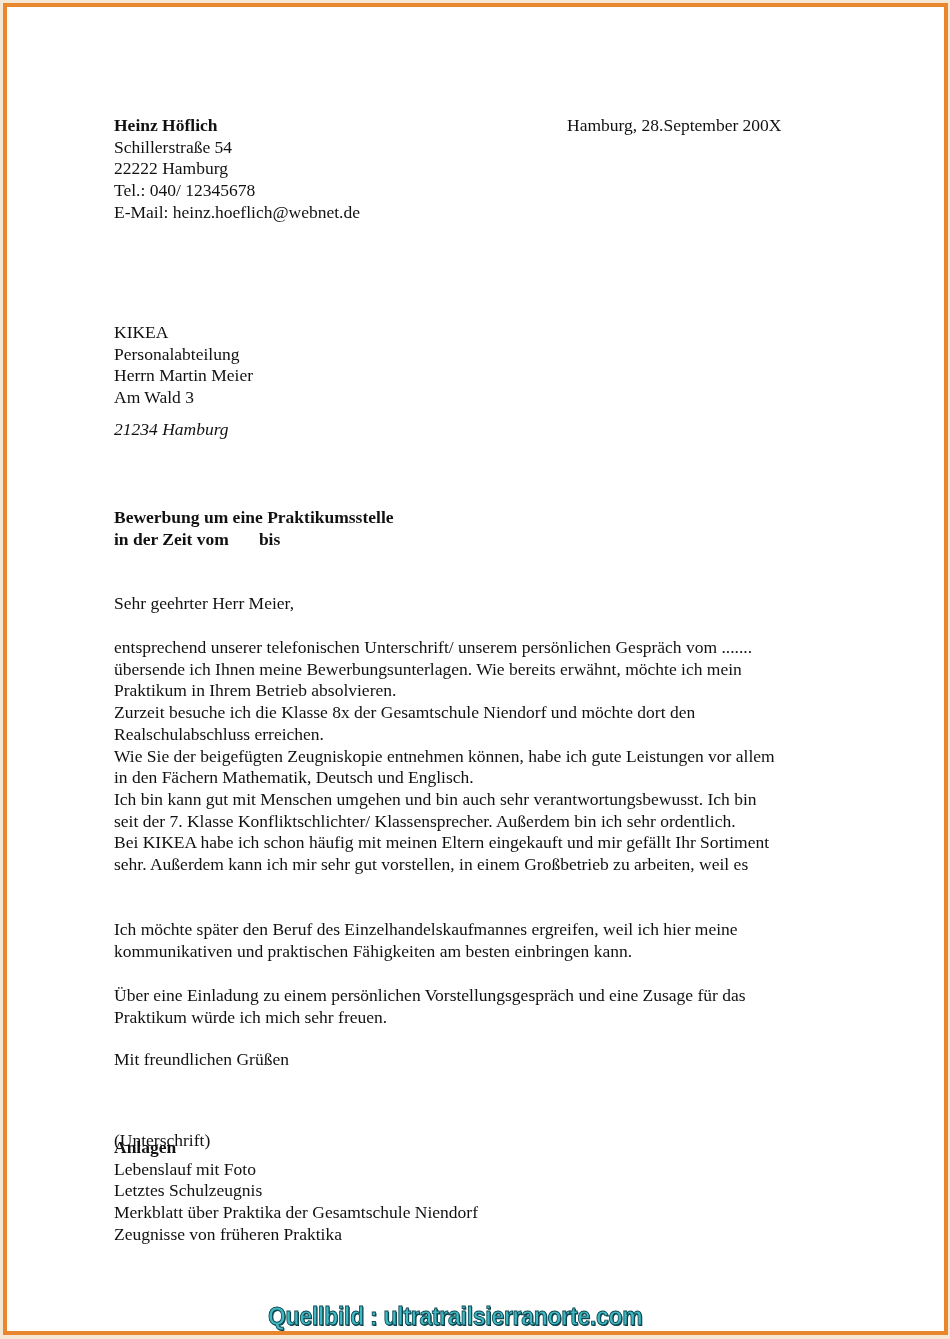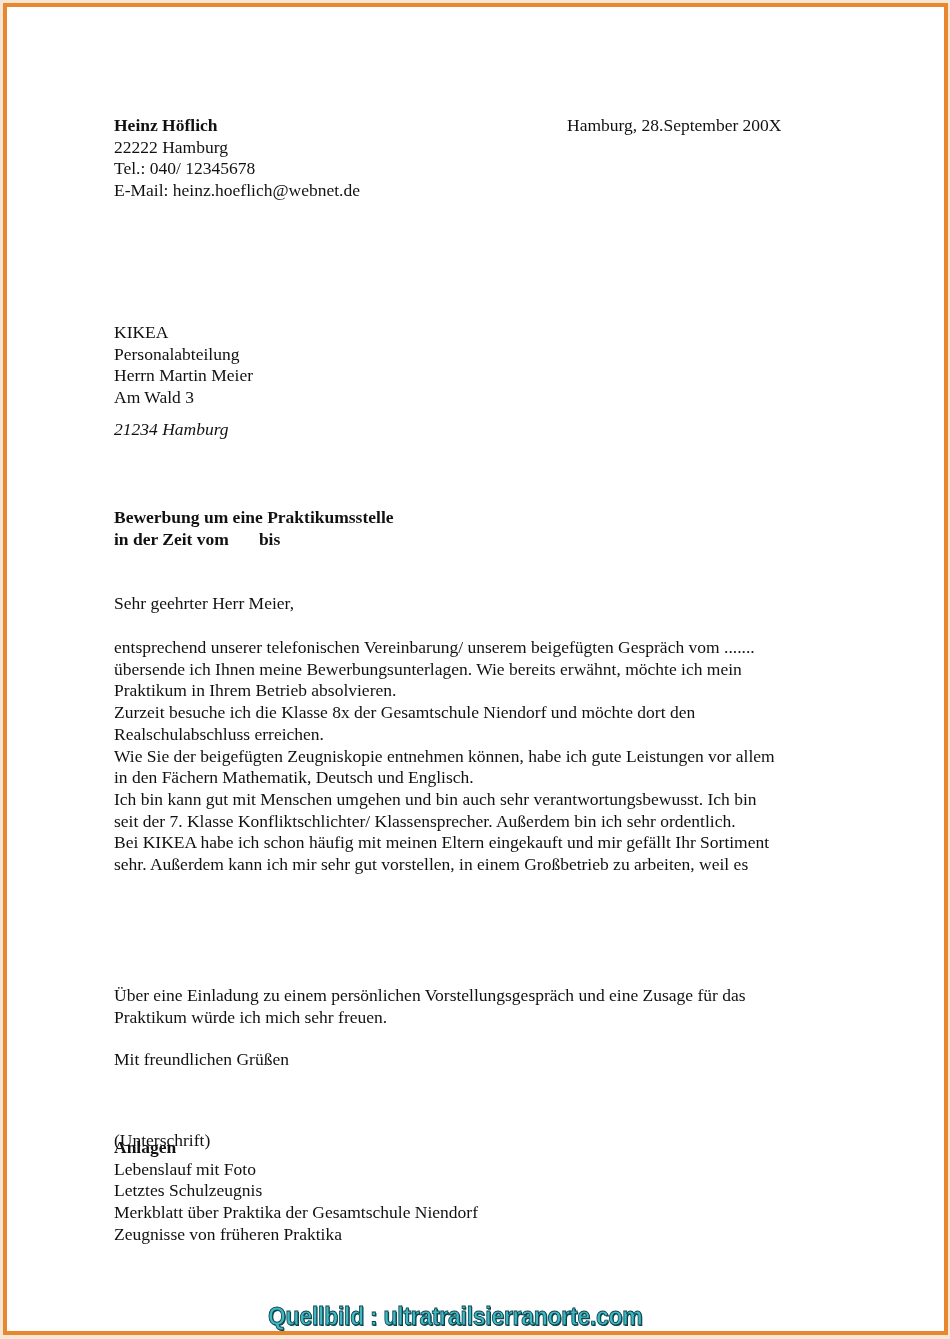--- a/index.html
+++ b/index.html
@@ -80,20 +80,21 @@
 </style>
 </head>
 <body>
 
 <div class="frame"></div>
 
 <div class="page">
 
   <div class="block" style="top:115px;">
     <div class="bold">Heinz Höflich</div>
+    <div>Schillerstraße 54</div>
     <div>22222 Hamburg</div>
     <div>Tel.: 040/ 12345678</div>
     <div>E-Mail: heinz.hoeflich@webnet.de</div>
   </div>
 
   <div class="date">Hamburg, 28.September 200X</div>
 
   <div class="block" style="top:310px;margin-top:12px;">
     <div>KIKEA</div>
     <div>Personalabteilung</div>
@@ -103,33 +104,37 @@
   <div class="line" style="top:419px;font-style:italic;">21234 Hamburg</div>
 
   <div class="block bold" style="top:507px;">
     <div>Bewerbung um eine Praktikumsstelle</div>
     <div><span>in der Zeit vom</span><span class="subject-gap"></span><span>bis</span></div>
   </div>
 
   <div class="line" style="top:593px;">Sehr geehrter Herr Meier,</div>
 
   <div class="block" style="top:637px;">
-    <div>entsprechend unserer telefonischen Vereinbarung/ unserem beigefügten Gespräch vom .......</div>
+    <div>entsprechend unserer telefonischen Unterschrift/ unserem persönlichen Gespräch vom .......</div>
     <div>übersende ich Ihnen meine Bewerbungsunterlagen. Wie bereits erwähnt, möchte ich mein</div>
     <div>Praktikum in Ihrem Betrieb absolvieren.</div>
     <div>Zurzeit besuche ich die Klasse 8x der Gesamtschule Niendorf und möchte dort den</div>
     <div>Realschulabschluss erreichen.</div>
     <div>Wie Sie der beigefügten Zeugniskopie entnehmen können, habe ich gute Leistungen vor allem</div>
     <div>in den Fächern Mathematik, Deutsch und Englisch.</div>
     <div>Ich bin kann gut mit Menschen umgehen und bin auch sehr verantwortungsbewusst. Ich bin</div>
     <div>seit der 7. Klasse Konfliktschlichter/ Klassensprecher. Außerdem bin ich sehr ordentlich.</div>
     <div>Bei KIKEA habe ich schon häufig mit meinen Eltern eingekauft und mir gefällt Ihr Sortiment</div>
     <div>sehr. Außerdem kann ich mir sehr gut vorstellen, in einem Großbetrieb zu arbeiten, weil es</div>
   </div>
 
+  <div class="block" style="top:919px;">
+    <div>Ich möchte später den Beruf des Einzelhandelskaufmannes ergreifen, weil ich hier meine</div>
+    <div>kommunikativen und praktischen Fähigkeiten am besten einbringen kann.</div>
+  </div>
 
   <div class="block" style="top:985px;">
     <div>Über eine Einladung zu einem persönlichen Vorstellungsgespräch und eine Zusage für das</div>
     <div>Praktikum würde ich mich sehr freuen.</div>
   </div>
 
   <div class="line" style="top:1049px;">Mit freundlichen Grüßen</div>
 
   <div class="line" style="top:1130px;">(Unterschrift)</div>
 

